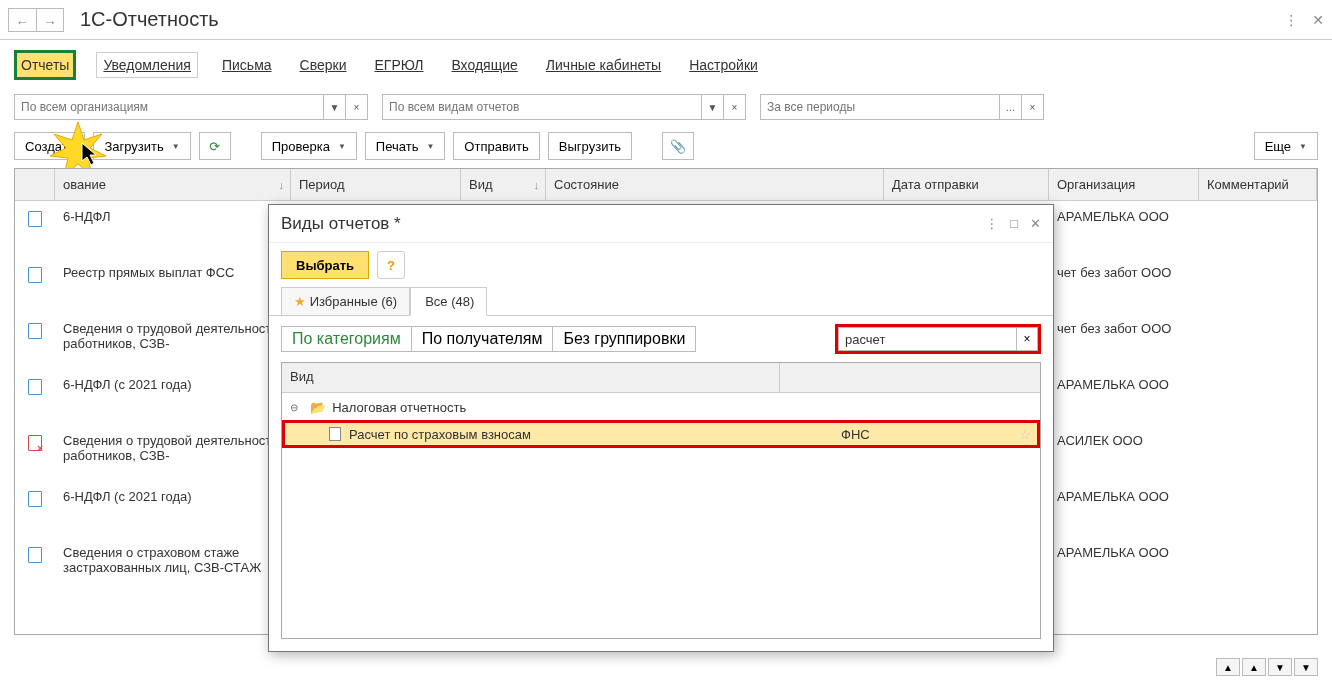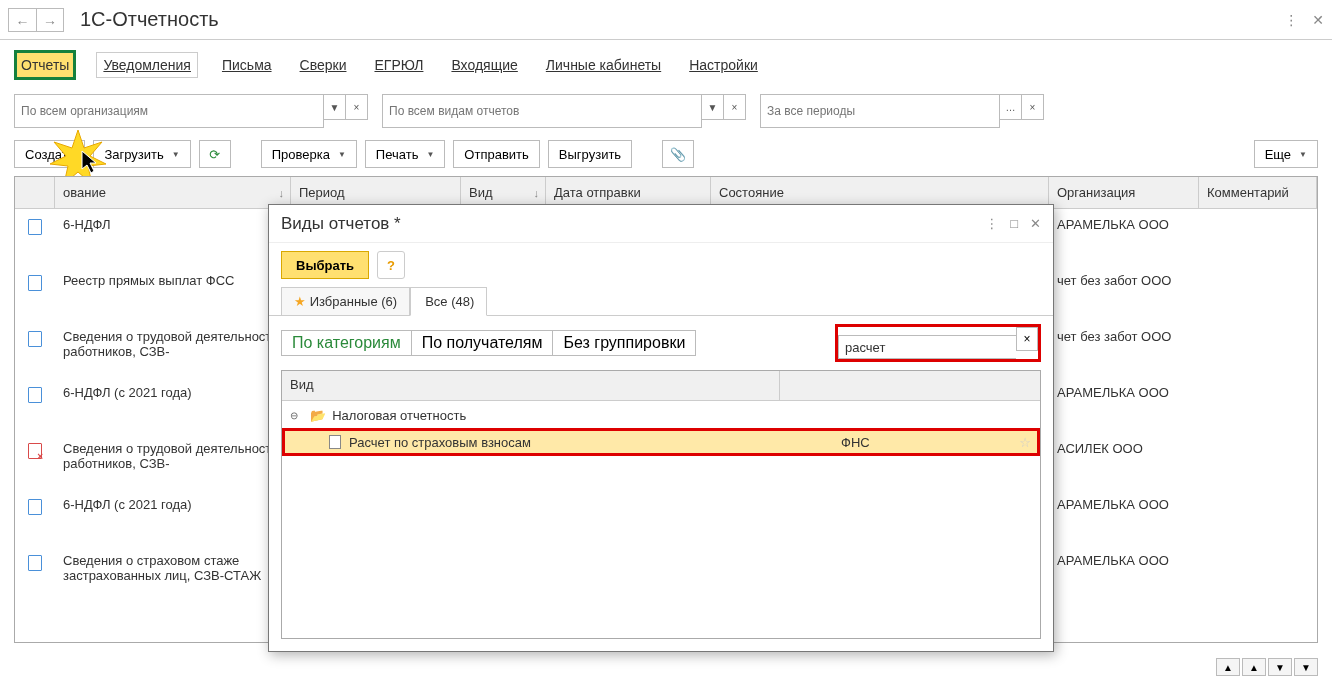--- a/index.html
+++ b/index.html
@@ -15,21 +15,21 @@
 
 
 .tabs-row { display: flex; gap: 20px; padding: 10px 14px; align-items: center; }
 .tab { font-size: 14px; text-decoration: underline; cursor: pointer; color: #333; padding: 4px 4px; }
 .tab.active { background: #ffe070; text-decoration: none; border: 3px solid #15803d; }
 .tab.boxed { border: 1px solid #ccc; padding: 4px 6px; }
 
 
 .filter-row { display: flex; gap: 14px; padding: 4px 14px; align-items: center; }
 .filter-group { display: flex; }
-.filter-input { height: 34px; border: 1px solid #bbb; padding: 0 6px; font-size: 12px; color: #888; background: #fff; }
+.filter-input { height: 26px; border: 1px solid #bbb; padding: 0 6px; font-size: 12px; color: #888; background: #fff; }
 .filter-input.org { width: 310px; }
 .filter-input.type { width: 320px; }
 .filter-input.period { width: 240px; }
 .filter-btn { width: 22px; height: 26px; border: 1px solid #bbb; border-left: none; background: #fff; font-size: 10px; color: #555; cursor: pointer; }
 
 
 .toolbar { display: flex; gap: 8px; padding: 8px 14px; align-items: center; position: relative; }
 .btn { height: 28px; border: 1px solid #bbb; background: #fff; padding: 0 10px; font-size: 13px; display: flex; align-items: center; cursor: pointer; gap: 4px; }
 .dropdown-arrow { font-size: 8px; color: #555; margin-left: 4px; }
 .toolbar-spacer { flex: 1; }
@@ -72,21 +72,21 @@
 .modal-tabs { display: flex; padding: 0 12px; border-bottom: 1px solid #ccc; }
 .mtab { padding: 6px 12px; border: 1px solid #ccc; border-bottom: none; background: #f7f7f7; margin-right: 0; font-size: 13px; display: flex; align-items: center; gap: 4px; cursor: pointer; }
 .mtab.active { background: #fff; border-bottom: 1px solid #fff; margin-bottom: -1px; padding-left: 14px; }
 .fav-star { color: #f5a623; }
 
 .modal-filter-row { display: flex; padding: 8px 12px; align-items: center; gap: 0; }
 .seg-btn { height: 26px; border: 1px solid #bbb; padding: 0 10px; background: #fff; font-size: 16px; cursor: pointer; }
 .seg-btn:not(:first-child) { border-left: none; }
 .seg-btn.active { color: #2a8a3a; }
 .search-wrap { margin-left: auto; display: flex; border: 3px solid #d00; }
-.search-input { width: 178px; height: 24px; border: 1px solid #bbb; border-right: none; padding: 0 6px; font-size: 13px; color: #333; margin-top: 8px; }
+.search-input { width: 178px; height: 24px; border: 1px solid #bbb; border-right: none; padding: 0 6px; font-size: 13px; color: #333; }
 .search-clear { width: 22px; height: 24px; border: 1px solid #bbb; background: #fff; font-size: 12px; cursor: pointer; }
 
 .modal-grid { margin: 0 12px 12px 12px; border: 1px solid #aaa; flex: 1; display: flex; flex-direction: column; }
 .modal-grid-header { display: flex; height: 30px; background: #f0f0f0; border-bottom: 1px solid #ccc; }
 .modal-grid-header .mcell { padding: 6px 8px; font-size: 13px; border-right: 1px solid #ccc; }
 .mcol-type { width: 498px; }
 .mcol-recv { flex: 1; display: flex; align-items: center; }
 .mcol-recv .star-col { margin-left: auto; color: #ccc; margin-right: 6px; }
 
 .modal-grid-body { flex: 1; overflow: hidden; }
@@ -186,25 +186,25 @@
         <span>ование</span>
         <span class="sort-arrow">↓</span>
       </div>
     <div class="grid-header-cell col-period">
         <span>Период</span>
       </div>
     <div class="grid-header-cell col-type">
         <span>Вид</span>
         <span class="sort-arrow">↓</span>
       </div>
+    <div class="grid-header-cell col-status">
+        <span>Состояние</span>
+      </div>
     <div class="grid-header-cell col-date">
         <span>Дата отправки</span>
-      </div>
-    <div class="grid-header-cell col-status">
-        <span>Состояние</span>
       </div>
     <div class="grid-header-cell col-org">
         <span>Организация</span>
       </div>
     <div class="grid-header-cell col-comment">
         <span>Комментарий</span>
       </div>
   </div>
   <div class="grid-body" id="grid-body">
       <div class="grid-row">

